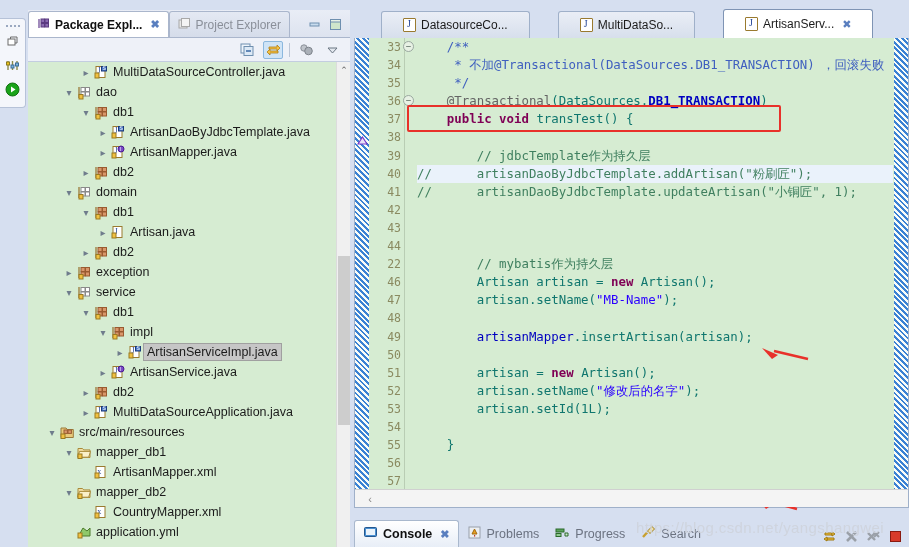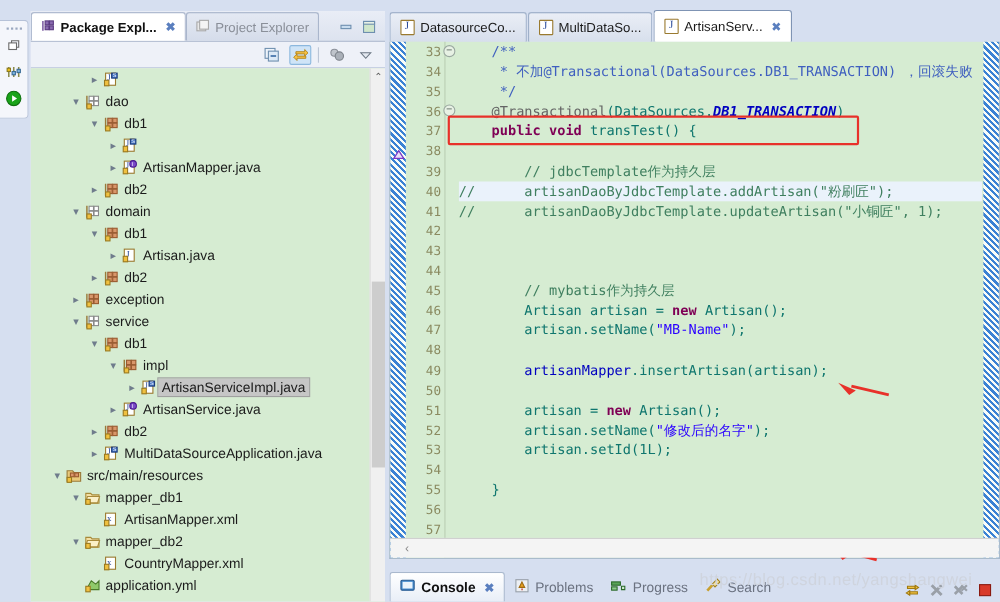--- a/index.html
+++ b/index.html
@@ -96,24 +96,25 @@
   }
 
   
   #editor {
     position: absolute; left: 354px; top: 8px;
     width: 555px; height: 500px;
   }
   .ed-tabbar { height: 30px; display: flex; align-items: flex-end; }
   .ed-tab {
     height: 27px; display: flex; align-items: center; gap: 5px;
-    padding: 0 9px; font-size: 12px; color: #1b1b1b;
+    padding: 0 21px; font-size: 12px; color: #1b1b1b;
     border: 1px solid #9fb0c9; border-bottom: none;
     border-radius: 3px 3px 0 0; margin-right: 1px;
     background: linear-gradient(#eaeef6,#d7dfec);
+    margin-left: 27px;
   }
   .ed-tab.active {
     background: #ffffff; height: 29px; border-color: #7f94b4;
     box-shadow: 0 0 0 1px rgba(255,255,255,.6) inset;
   }
   .jicon {
     width: 13px; height: 14px; background: #fff;
     border: 1px solid #9a7a2f; border-radius: 1px;
     position: relative; flex: 0 0 13px;
   }
@@ -160,21 +161,21 @@
     overflow: hidden;
   }
   .cl { height: 18.1px; line-height: 18.1px; white-space: pre; }
   .cl.hl { background: #eaf2fb; }
   .kw { color: #7f0055; font-weight: bold; }
   .cm { color: #3f7f5f; }
   .jd { color: #3f5fbf; }
   .st { color: #2a00ff; }
   .fld { color: #0000c0; }
   .an { color: #646464; }
-  .ital { color: #0000c0; font-style: italic; font-weight: bold; }
+  .ital { color: #0000c0; font-weight: bold; }
   .plain { color: #0f766e; }
 
   .redbox {
     position: absolute; left: 52px; top: 67px;
     width: 374px; height: 27px;
     border: 2px solid #e8312a; border-radius: 2px;
     pointer-events: none;
   }
   .arrow { position: absolute; pointer-events: none; }
 
@@ -320,20 +321,21 @@
             <span class="twisty">▸</span>
             <span class="ico">
               <svg width="15" height="15" viewBox="0 0 15 15">
                 <rect x="2" y="1.5" width="9" height="11" fill="#fff" stroke="#9a7a2f"></rect>
                 <text x="3.4" y="8" font-size="8" fill="#2a4a9a" font-family="Liberation Serif, serif">J</text>
                 <rect x="7.5" y="1.5" width="5" height="4.5" fill="#4a78c8" stroke="#1a3a7a"></rect>
                 <text x="8.4" y="5.4" font-size="5" fill="#fff" font-family="Liberation Sans, sans-serif">S</text>
                 <rect x="1" y="8" width="4" height="5" fill="#f0c040" stroke="#9a7a20"></rect>
               </svg>
             </span>
+            <span class="lbl">MultiDataSourceController.java</span>
           </div>
           <div class="row" style="padding-left: 34px;">
             <span class="twisty">▾</span>
             <span class="ico">
               <svg width="15" height="15" viewBox="0 0 15 15">
                 <line x1="2" y1="2" x2="2" y2="13" stroke="#9a7a3a" stroke-width="1.3"></line>
                 <rect x="4" y="2.5" width="4" height="4" fill="#fff" stroke="#8a8a8a"></rect>
                 <rect x="8.5" y="2.5" width="4" height="4" fill="#fff" stroke="#8a8a8a"></rect>
                 <rect x="4" y="7" width="4" height="4" fill="#fff" stroke="#8a8a8a"></rect>
                 <rect x="8.5" y="7" width="4" height="4" fill="#fff" stroke="#8a8a8a"></rect>
@@ -360,20 +362,21 @@
             <span class="twisty">▸</span>
             <span class="ico">
               <svg width="15" height="15" viewBox="0 0 15 15">
                 <rect x="2" y="1.5" width="9" height="11" fill="#fff" stroke="#9a7a2f"></rect>
                 <text x="3.4" y="8" font-size="8" fill="#2a4a9a" font-family="Liberation Serif, serif">J</text>
                 <rect x="7.5" y="1.5" width="5" height="4.5" fill="#4a78c8" stroke="#1a3a7a"></rect>
                 <text x="8.4" y="5.4" font-size="5" fill="#fff" font-family="Liberation Sans, sans-serif">S</text>
                 <rect x="1" y="8" width="4" height="5" fill="#f0c040" stroke="#9a7a20"></rect>
               </svg>
             </span>
+            <span class="lbl">ArtisanDaoByJdbcTemplate.java</span>
           </div>
           <div class="row" style="padding-left: 68px;">
             <span class="twisty">▸</span>
             <span class="ico">
               <svg width="15" height="15" viewBox="0 0 15 15">
                 <rect x="2" y="1.5" width="9" height="11" fill="#fff" stroke="#9a7a2f"></rect>
                 <text x="3.4" y="8" font-size="8" fill="#2a4a9a" font-family="Liberation Serif, serif">J</text>
                 <circle cx="10" cy="4" r="3" fill="#7a4ac8" stroke="#4a1a90"></circle>
                 <text x="8.8" y="5.8" font-size="5" fill="#fff" font-family="Liberation Sans, sans-serif">I</text>
                 <rect x="1" y="8" width="4" height="5" fill="#f0c040" stroke="#9a7a20"></rect>
@@ -657,21 +660,21 @@
           <div class="gl"><span>37</span></div>
           <div class="gl"><span>38</span><span style="position: absolute; left: -12px; top: 4px;"><svg width="11" height="9" viewBox="0 0 11 9">
                 <path d="M5.5 1 L10 8 L1 8 Z" fill="#e8e0f8" stroke="#7a3ac8" stroke-width="1.2"></path>
               </svg></span></div>
           <div class="gl"><span>39</span></div>
           <div class="gl"><span>40</span></div>
           <div class="gl"><span>41</span></div>
           <div class="gl"><span>42</span></div>
           <div class="gl"><span>43</span></div>
           <div class="gl"><span>44</span></div>
-          <div class="gl"><span>45</span></div>
+          <div class="gl"><span>22</span></div>
           <div class="gl"><span>46</span></div>
           <div class="gl"><span>47</span></div>
           <div class="gl"><span>48</span></div>
           <div class="gl"><span>49</span></div>
           <div class="gl"><span>50</span></div>
           <div class="gl"><span>51</span></div>
           <div class="gl"><span>52</span></div>
           <div class="gl"><span>53</span></div>
           <div class="gl"><span>54</span></div>
           <div class="gl"><span>55</span></div>

